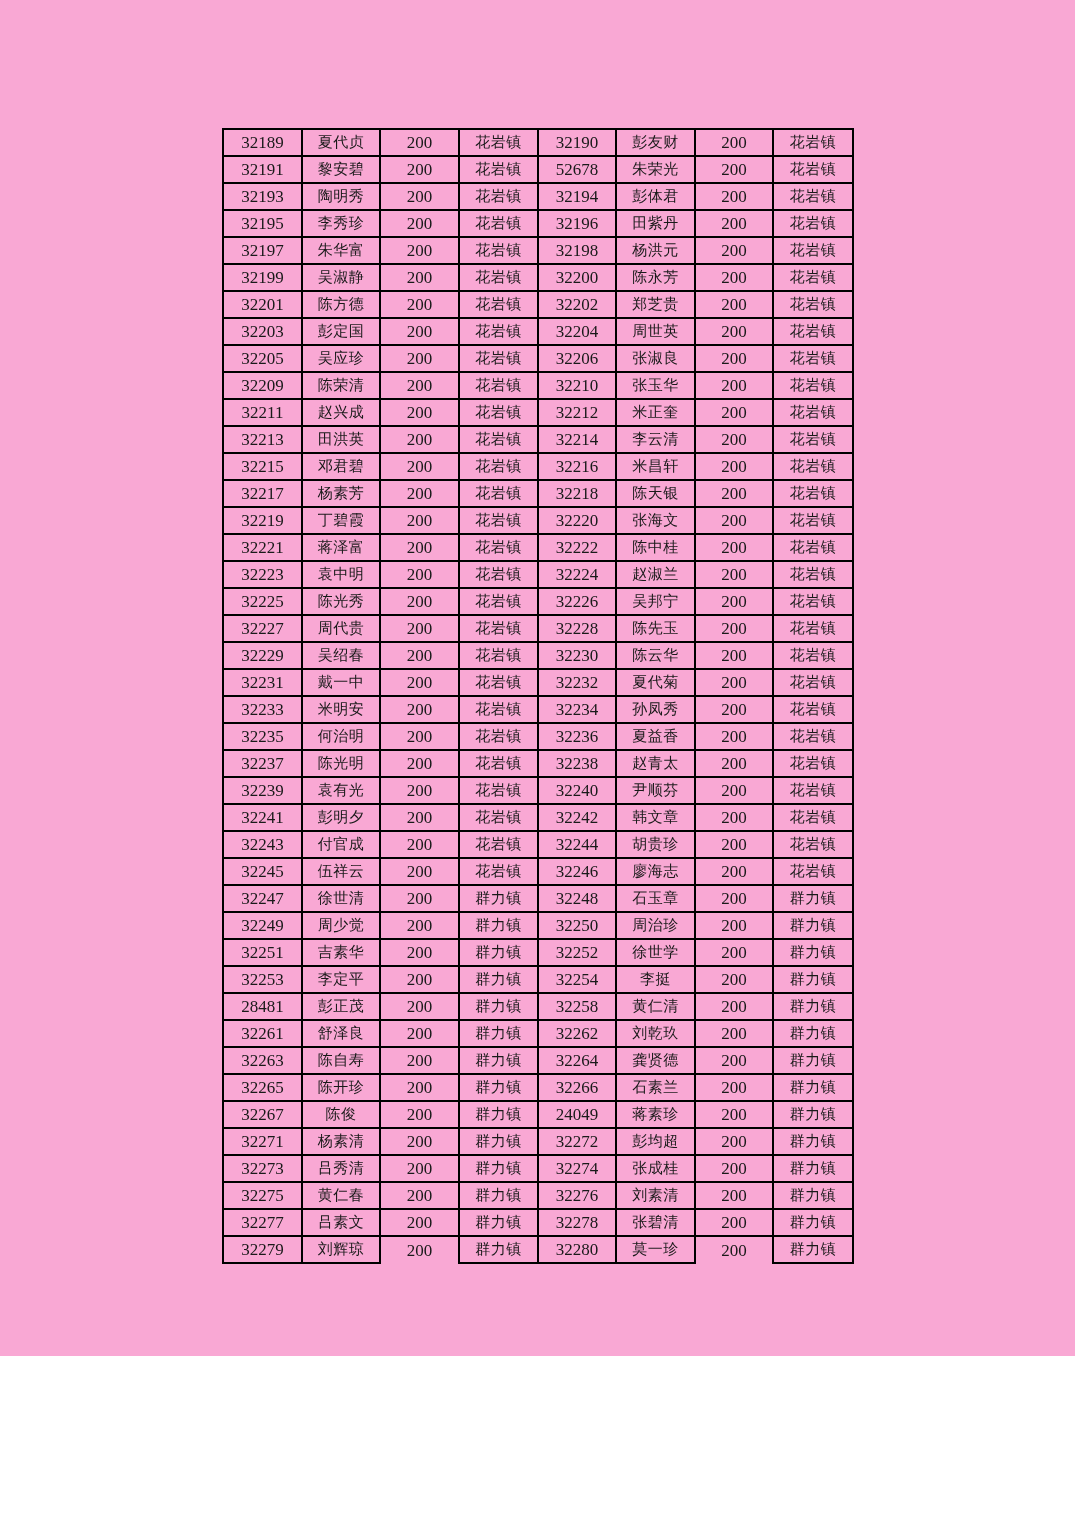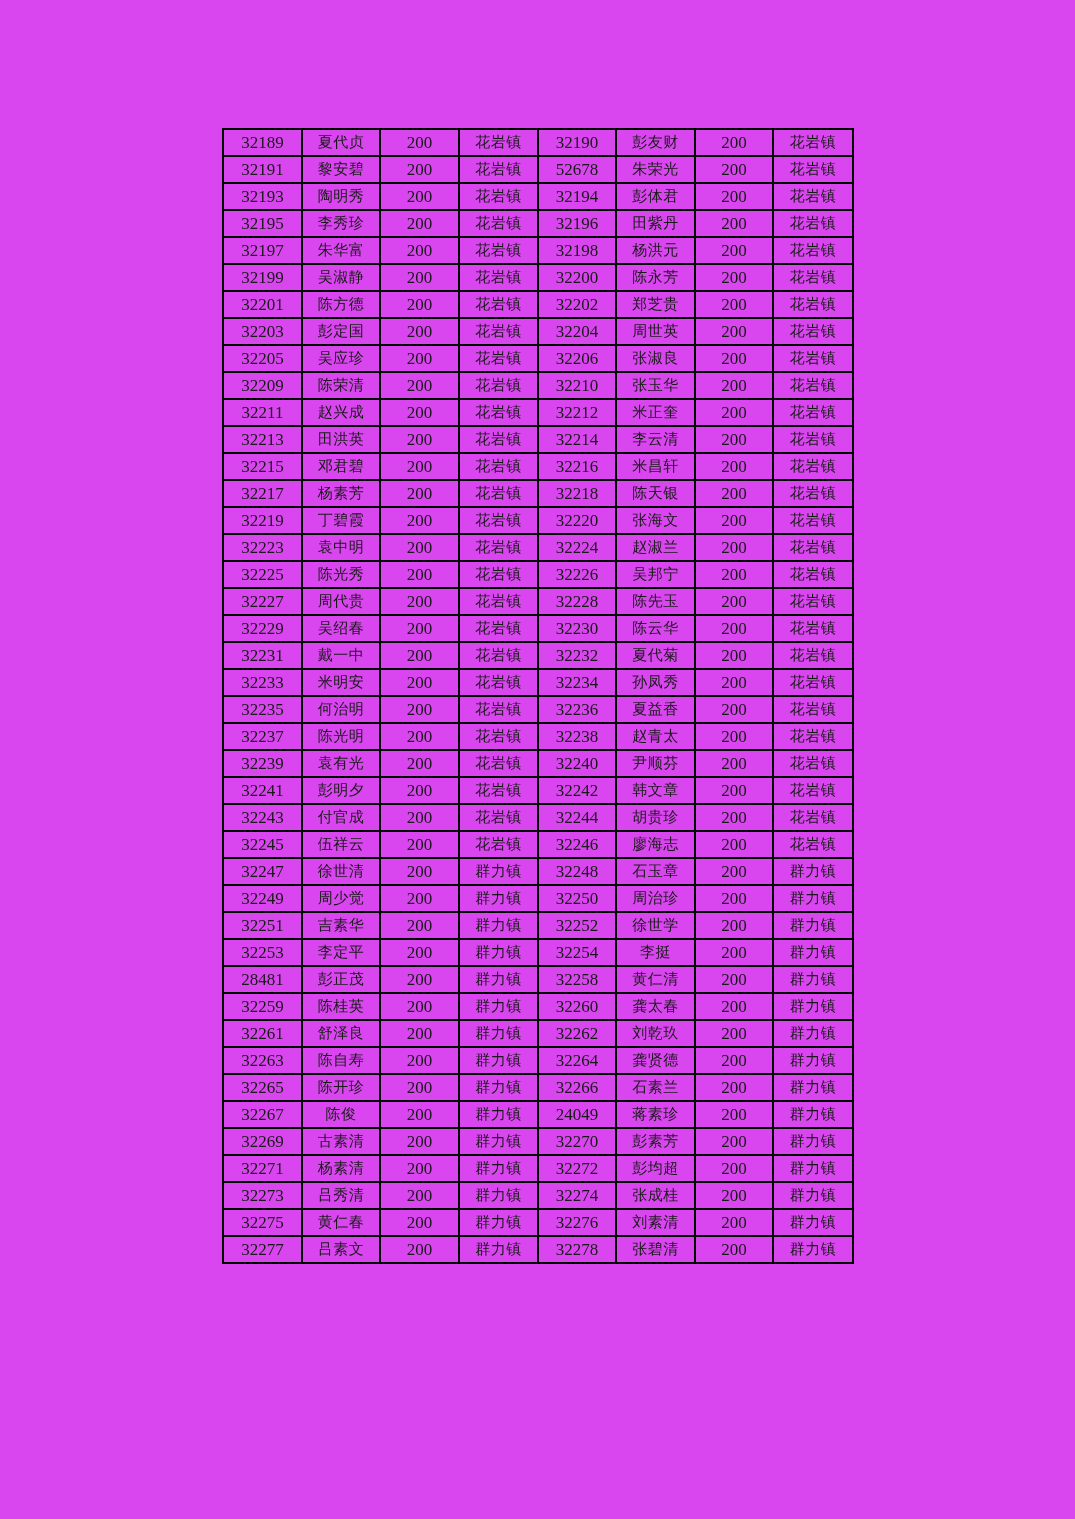--- a/index.html
+++ b/index.html
@@ -3,22 +3,22 @@
 <meta charset="utf-8">
 <style>
   html, body {
     margin: 0;
     padding: 0;
     background: #ffffff;
   }
   .page {
     position: relative;
     width: 1075px;
-    height: 1519px;
-    background: #d946ef;
+    height: 1356px;
+    background: #f9a8d4;
     overflow: hidden;
     font-family: "Liberation Serif", "DejaVu Serif", serif;
   }
   table.roster {
     position: absolute;
     left: 222px;
     top: 128px;
     width: 630px;
     border-collapse: collapse;
     table-layout: fixed;
@@ -204,20 +204,30 @@
           <td>32219</td>
           <td class="cn">丁碧霞</td>
           <td>200</td>
           <td class="cn">花岩镇</td>
           <td>32220</td>
           <td class="cn">张海文</td>
           <td>200</td>
           <td class="cn">花岩镇</td>
         </tr>
         <tr>
+          <td>32221</td>
+          <td class="cn">蒋泽富</td>
+          <td>200</td>
+          <td class="cn">花岩镇</td>
+          <td>32222</td>
+          <td class="cn">陈中桂</td>
+          <td>200</td>
+          <td class="cn">花岩镇</td>
+        </tr>
+        <tr>
           <td>32223</td>
           <td class="cn">袁中明</td>
           <td>200</td>
           <td class="cn">花岩镇</td>
           <td>32224</td>
           <td class="cn">赵淑兰</td>
           <td>200</td>
           <td class="cn">花岩镇</td>
         </tr>
         <tr>
@@ -374,30 +384,20 @@
           <td>28481</td>
           <td class="cn">彭正茂</td>
           <td>200</td>
           <td class="cn">群力镇</td>
           <td>32258</td>
           <td class="cn">黄仁清</td>
           <td>200</td>
           <td class="cn">群力镇</td>
         </tr>
         <tr>
-          <td>32259</td>
-          <td class="cn">陈桂英</td>
-          <td>200</td>
-          <td class="cn">群力镇</td>
-          <td>32260</td>
-          <td class="cn">龚太春</td>
-          <td>200</td>
-          <td class="cn">群力镇</td>
-        </tr>
-        <tr>
           <td>32261</td>
           <td class="cn">舒泽良</td>
           <td>200</td>
           <td class="cn">群力镇</td>
           <td>32262</td>
           <td class="cn">刘乾玖</td>
           <td>200</td>
           <td class="cn">群力镇</td>
         </tr>
         <tr>
@@ -424,30 +424,20 @@
           <td>32267</td>
           <td class="cn">陈俊</td>
           <td>200</td>
           <td class="cn">群力镇</td>
           <td>24049</td>
           <td class="cn">蒋素珍</td>
           <td>200</td>
           <td class="cn">群力镇</td>
         </tr>
         <tr>
-          <td>32269</td>
-          <td class="cn">古素清</td>
-          <td>200</td>
-          <td class="cn">群力镇</td>
-          <td>32270</td>
-          <td class="cn">彭素芳</td>
-          <td>200</td>
-          <td class="cn">群力镇</td>
-        </tr>
-        <tr>
           <td>32271</td>
           <td class="cn">杨素清</td>
           <td>200</td>
           <td class="cn">群力镇</td>
           <td>32272</td>
           <td class="cn">彭均超</td>
           <td>200</td>
           <td class="cn">群力镇</td>
         </tr>
         <tr>
@@ -471,17 +461,27 @@
           <td class="cn">群力镇</td>
         </tr>
         <tr>
           <td>32277</td>
           <td class="cn">吕素文</td>
           <td>200</td>
           <td class="cn">群力镇</td>
           <td>32278</td>
           <td class="cn">张碧清</td>
           <td>200</td>
+          <td class="cn">群力镇</td>
+        </tr>
+        <tr>
+          <td>32279</td>
+          <td class="cn">刘辉琼</td>
+          <td class="open-bottom">200</td>
+          <td class="cn">群力镇</td>
+          <td>32280</td>
+          <td class="cn">莫一珍</td>
+          <td class="open-bottom">200</td>
           <td class="cn">群力镇</td>
         </tr>
       </tbody>
   </table>
 </div>
 
 </body></html>

